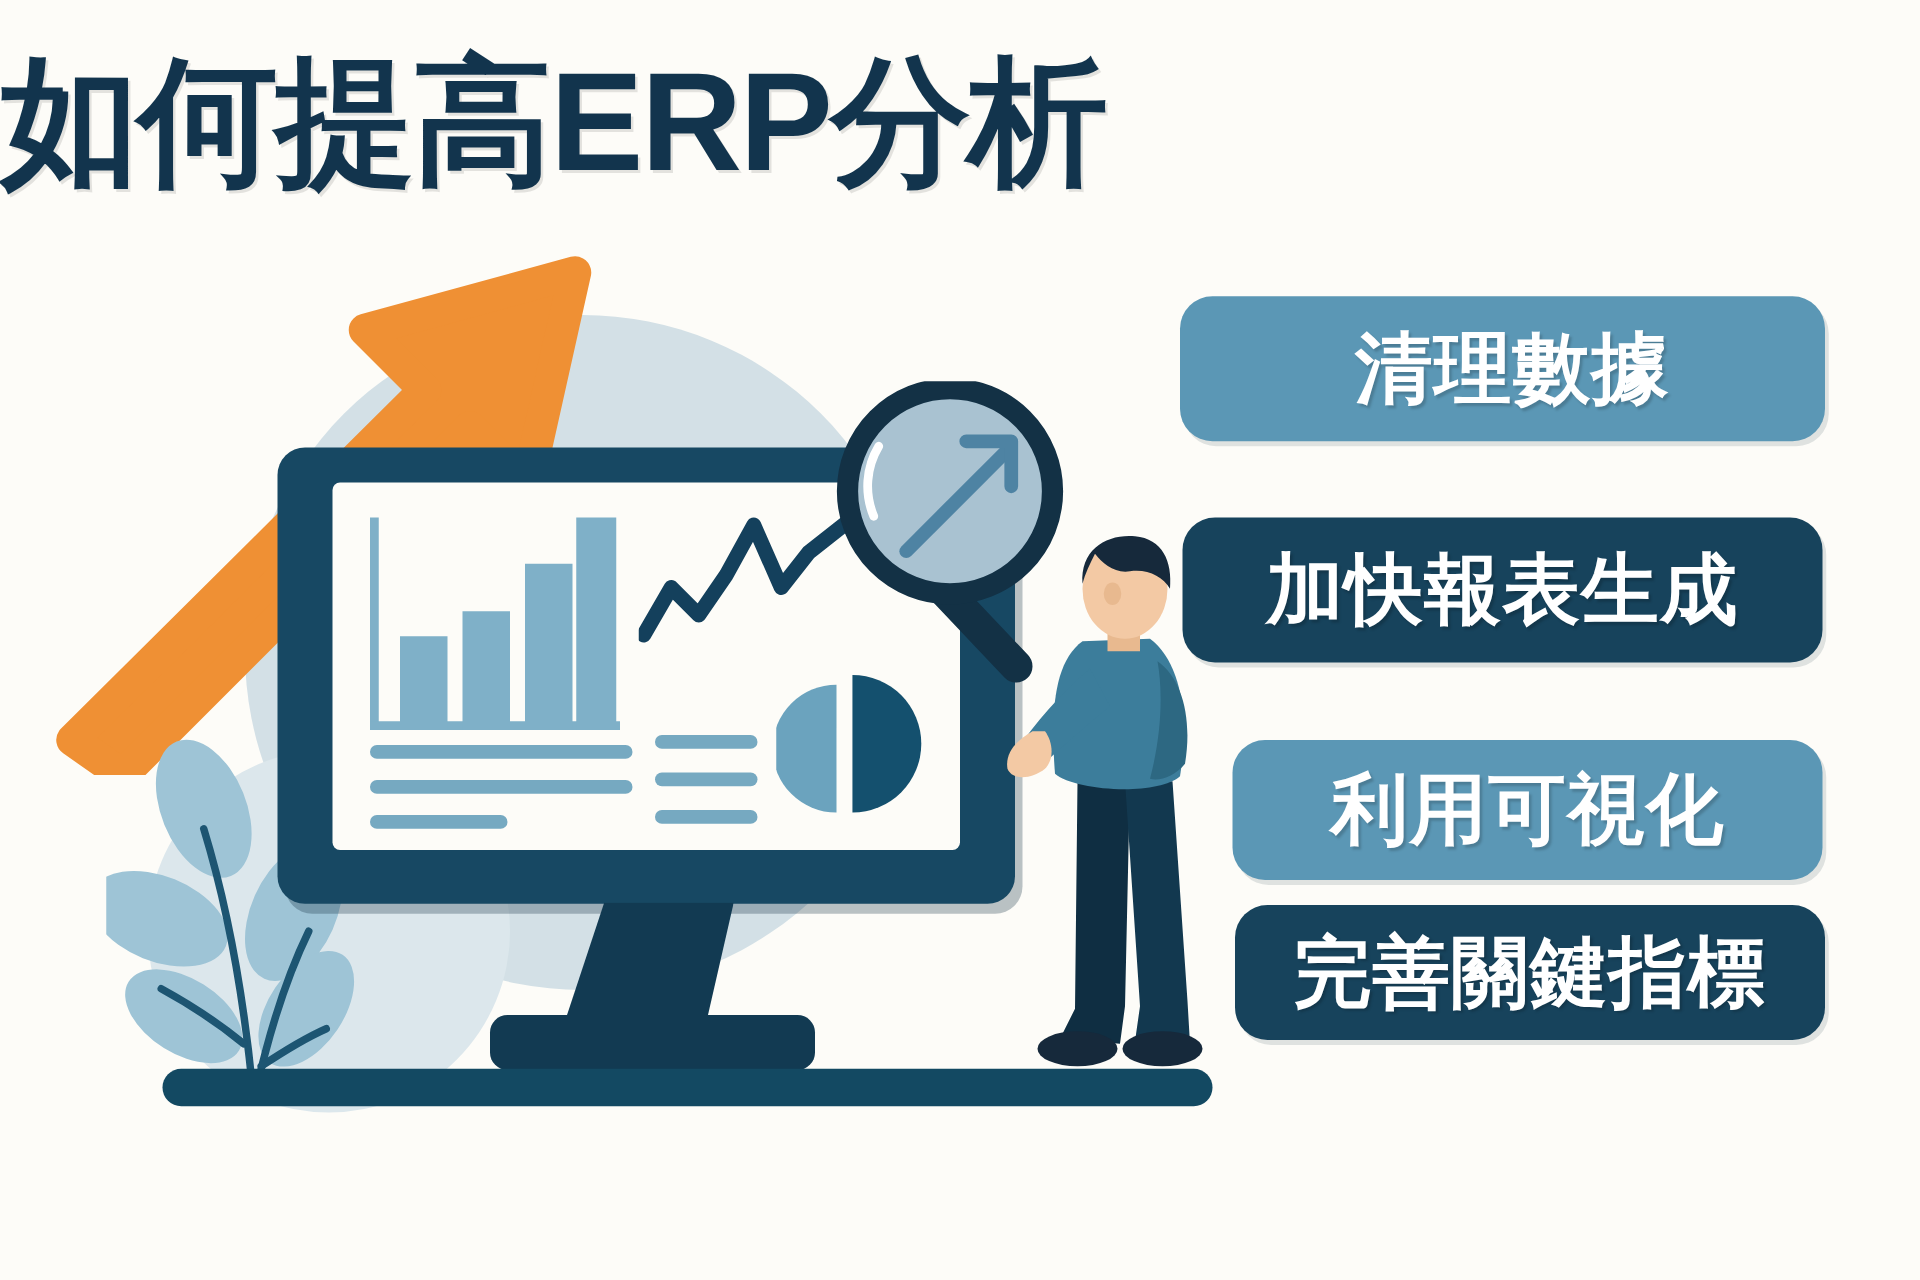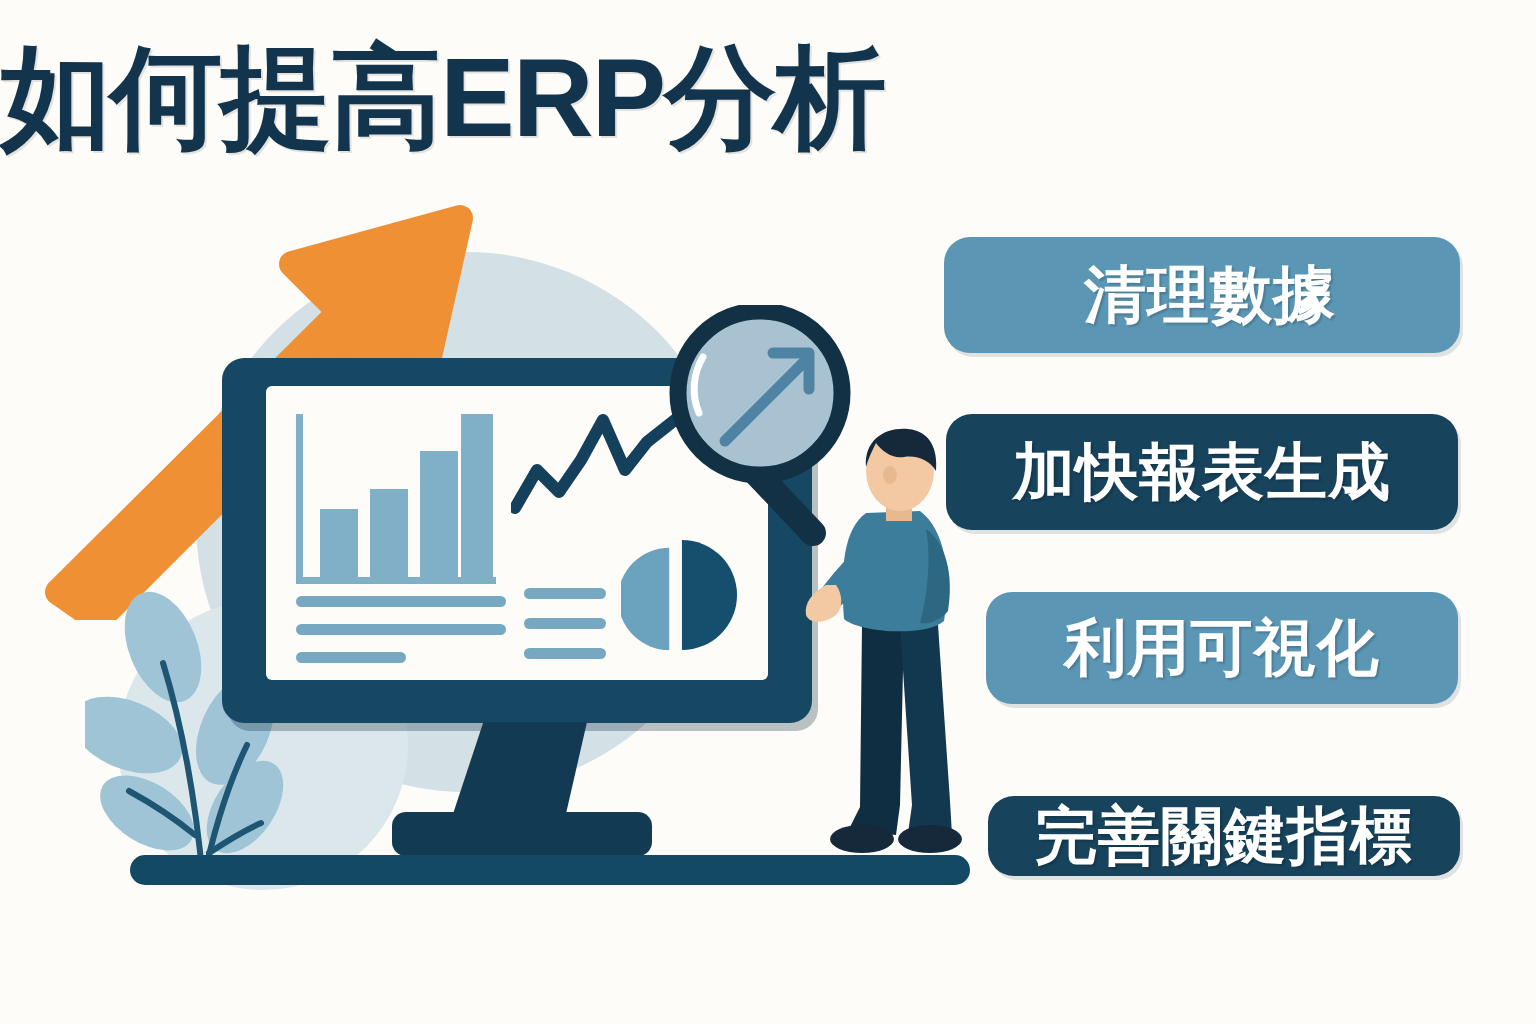--- a/index.html
+++ b/index.html
@@ -123,21 +123,21 @@
     white-space:nowrap;
     text-shadow:2px 2px 2px rgba(0,0,0,0.18);
     box-shadow:3px 4px 0 rgba(12,40,58,0.12);
   }
   .badge.light { background:#5B97B5; }
   .badge.dark  { background:#17435C; }
 
   #badge-0 { left:944px; top:237px;  width:516px; height:116px;padding-left:16px; }
   #badge-1 { left:946px; top:414px;  width:512px; height:116px; }
   #badge-2 { left:986px; top:592px;  width:472px; height:112px; }
-  #badge-3 { left:988px; top:796px;  width:472px; height:80px; }
+  #badge-3 { left:988px; top:724px;  width:472px; height:108px; }
 </style>
 </head>
 <body>
 
 <div id="stage">
 
   <div id="title">如何提高ERP分析</div>
 
   <div id="illus">
 

